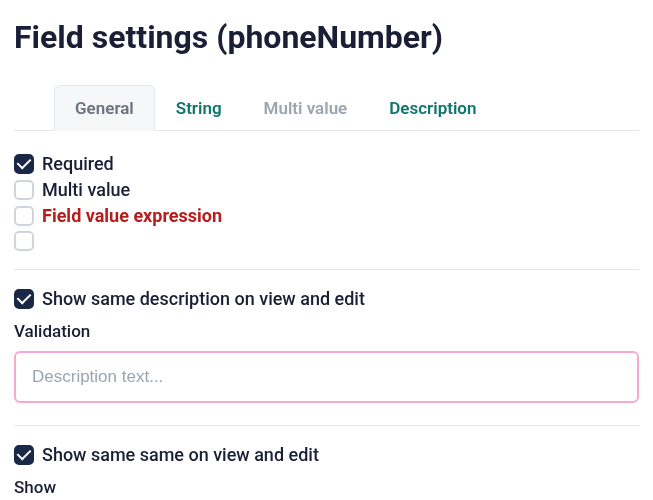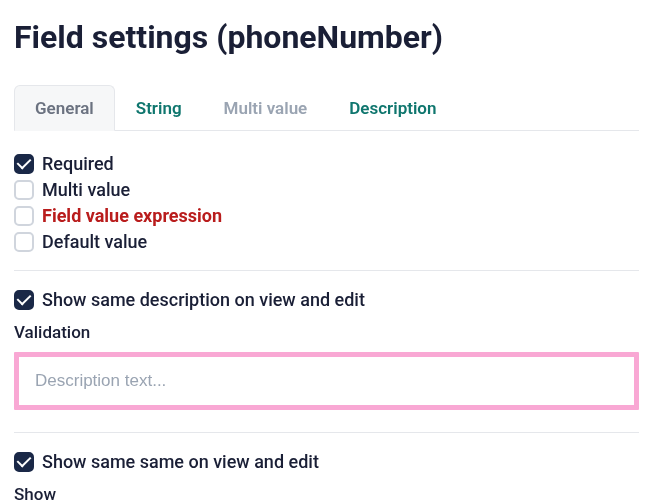--- a/index.html
+++ b/index.html
@@ -31,20 +31,21 @@
     border-bottom: none;
     position: relative;
     top: 1px;
   }
   .tab.active {
     background: #f6f7f8;
     border: 1px solid #e5e7eb;
     border-bottom: 1px solid #f6f7f8;
     border-radius: 6px 6px 0 0;
     color: #6b7280;
+    margin-left: 40px;
   }
   .tab.dark {
     color: #0f766e;
   }
   .checkbox-list {
     display: flex;
     flex-direction: column;
     gap: 5px;
     margin-bottom: 18px;
   }
@@ -93,22 +94,22 @@
   .field-label {
     font-size: 17px;
     font-weight: 500;
     color: #1a1f36;
     margin: 12px 0 10px 0;
   }
   .text-input {
     width: 100%;
     padding: 14px 16px;
     font-size: 17px;
-    border: 5px solid #f9a8d4;
-    border-radius: 1px;
+    border: 2px solid #f9a8d4;
+    border-radius: 6px;
     color: #1a1f36;
     outline: none;
     margin-bottom: 22px;
   }
   .text-input::placeholder {
     color: #9aa4b2;
   }
 </style>
 </head>
 <body>
@@ -132,21 +133,20 @@
   <div class="checkbox-row">
     <span class="checkbox"></span>
     <span class="checkbox-label">Multi value</span>
   </div>
   <div class="checkbox-row">
     <span class="checkbox"></span>
     <span class="checkbox-label muted">Field value expression</span>
   </div>
   <div class="checkbox-row">
     <span class="checkbox"></span>
-    <span class="checkbox-label">Default value</span>
   </div>
 </div>
 
 <hr class="divider">
 
 <div class="checkbox-row">
   <span class="checkbox checked"></span>
   <span class="checkbox-label">Show same description on view and edit</span>
 </div>
 

